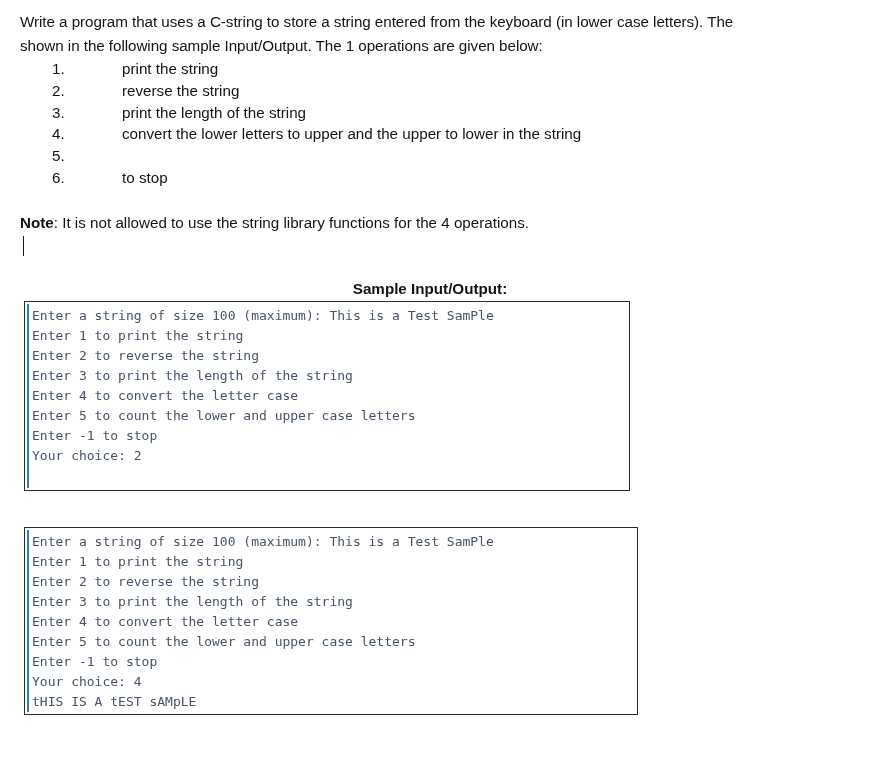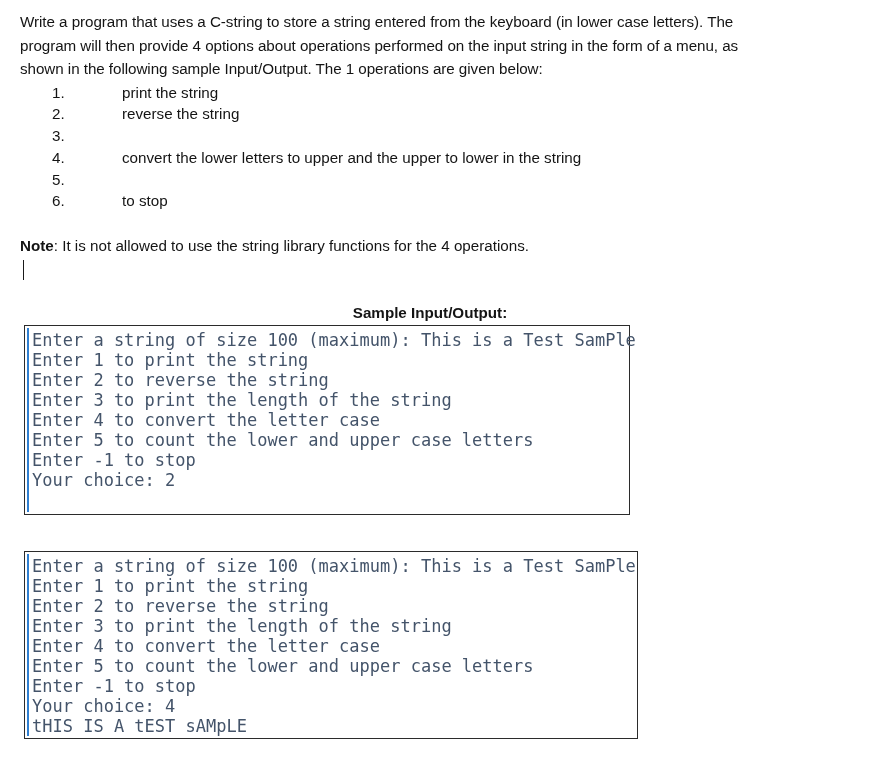--- a/index.html
+++ b/index.html
@@ -107,49 +107,49 @@
     width: 606px;
     height: 190px;
   }
   .console-2 {
     margin: 36px 0 0 4px;
     width: 614px;
     height: 188px;
   }
   .console .line {
     font-family: "DejaVu Sans Mono", monospace;
-    font-size: 17px;
+    font-size: 13px;
     line-height: 20px;
     color: #44546a;
     white-space: pre;
     padding-left: 7px;
   }
 </style>
 </head>
 <body>
 
 <div class="page">
 
   <p class="intro">
     <span class="intro-line">Write a program that uses a C-string to store a string entered from the keyboard (in lower case letters). The</span>
-    <span class="intro-line">program will then provide 4 options about operations performed on the input string in the form of a menu, as</span>
     <span class="intro-line">shown in the following sample Input/Output. The 1 operations are given below:</span>
   </p>
 
   <ul class="oplist">
     <li>
       <span class="num">1.</span>
       <span class="txt">print the string</span>
     </li>
     <li>
       <span class="num">2.</span>
       <span class="txt">reverse the string</span>
     </li>
     <li>
       <span class="num">3.</span>
+      <span class="txt">print the length of the string</span>
     </li>
     <li>
       <span class="num">4.</span>
       <span class="txt">convert the lower letters to upper and the upper to lower in the string</span>
     </li>
     <li>
       <span class="num">5.</span>
     </li>
     <li>
       <span class="num">6.</span>

